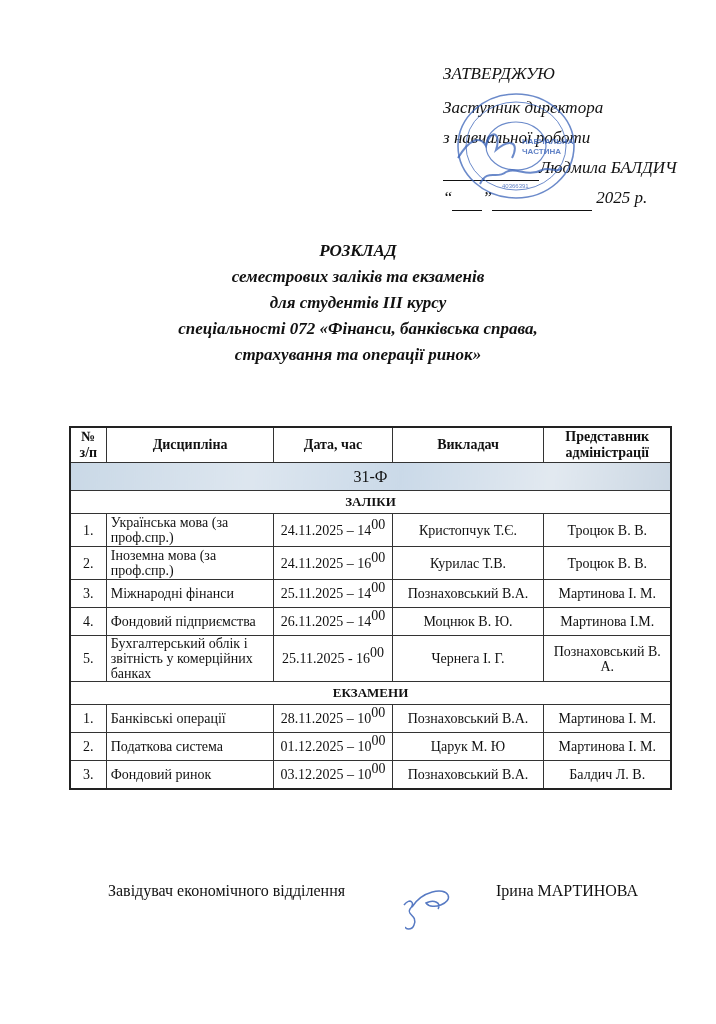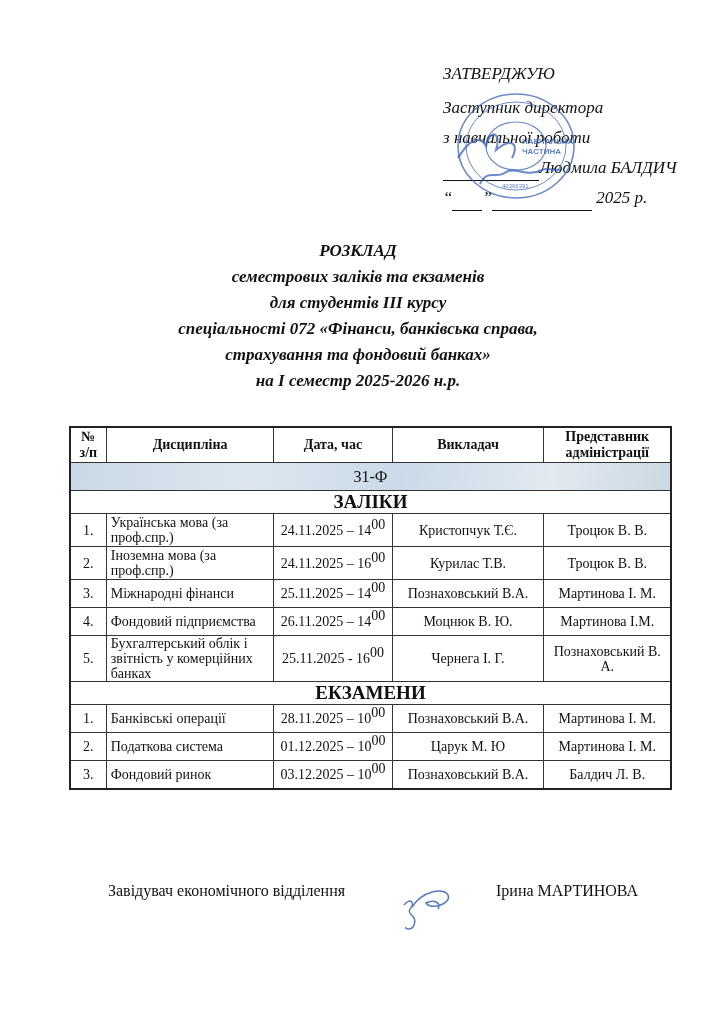--- a/index.html
+++ b/index.html
@@ -26,21 +26,21 @@
   }
   table.sched td, table.sched th { border: 1px solid #333; padding: 0 4px; }
   table.sched th { font-weight: bold; font-size: 14px; height: 34px; line-height: 16px; text-align: center; }
   .c1 { width: 27px; text-align: center; }
   .c2 { width: 160px; text-align: left; }
   .c3 { width: 110px; text-align: center; }
   .c4 { width: 144px; text-align: center; }
   .c5 { width: 118px; text-align: center; }
   tr.group td { height: 27px; text-align: center; font-size: 16px;
     background: linear-gradient(100deg, #c9d8e6 0%, #dde6ef 30%, #cad9e8 55%, #e2e9f0 80%, #cbd7e3 100%); }
-  tr.section td { height: 22px; text-align: center; font-weight: bold; font-size: 19px; }
+  tr.section td { height: 22px; text-align: center; font-weight: bold; font-size: 13px; }
   tr.r td { height: 32px; line-height: 15px; }
   tr.r.tall td { height: 44px; }
   tr.r.short td { height: 27px; }
   sup { font-size: 14px; vertical-align: 6px; line-height: 0; }
 
   .footer-left { position: absolute; left: 108px; top: 882px; font-size: 16px; white-space: nowrap; }
   .footer-right { position: absolute; left: 496px; top: 882px; font-size: 16px; white-space: nowrap; text-align: right; }
   .sig2 { position: absolute; left: 398px; top: 885px; width: 60px; height: 48px; }
 </style>
 </head>
@@ -70,22 +70,21 @@
   <text x="72" y="56" font-size="8" fill="#3a63b8" fill-opacity="0.8" font-family="Liberation Sans, sans-serif" font-weight="bold">НАВЧАЛЬНА</text>
   <text x="72" y="66" font-size="8" fill="#3a63b8" fill-opacity="0.8" font-family="Liberation Sans, sans-serif" font-weight="bold">ЧАСТИНА</text>
   <text x="52" y="100" font-size="6" fill="#3a63b8" fill-opacity="0.8" font-family="Liberation Sans, sans-serif">40366391</text>
 </svg>
 
 <div class="title-block">
   <div class="t">РОЗКЛАД</div>
   <div class="t">семестрових заліків та екзаменів</div>
   <div class="t">для студентів ІІІ курсу</div>
   <div class="t">спеціальності 072 «Фінанси, банківська справа,</div>
-  <div class="t">страхування та фондовий банках»</div>
-  <div class="t">на І семестр 2025-2026 н.р.</div>
+  <div class="t">страхування та операції ринок»</div>
 </div>
 
 <table class="sched">
   <thead>
     <tr>
       <th class="c1"><span>№</span><br><span>з/п</span></th>
       <th class="c2" style="text-align:center">Дисципліна</th>
       <th class="c3">Дата, час</th>
       <th class="c4">Викладач</th>
       <th class="c5"><span>Представник</span><br><span>адміністрації</span></th>

